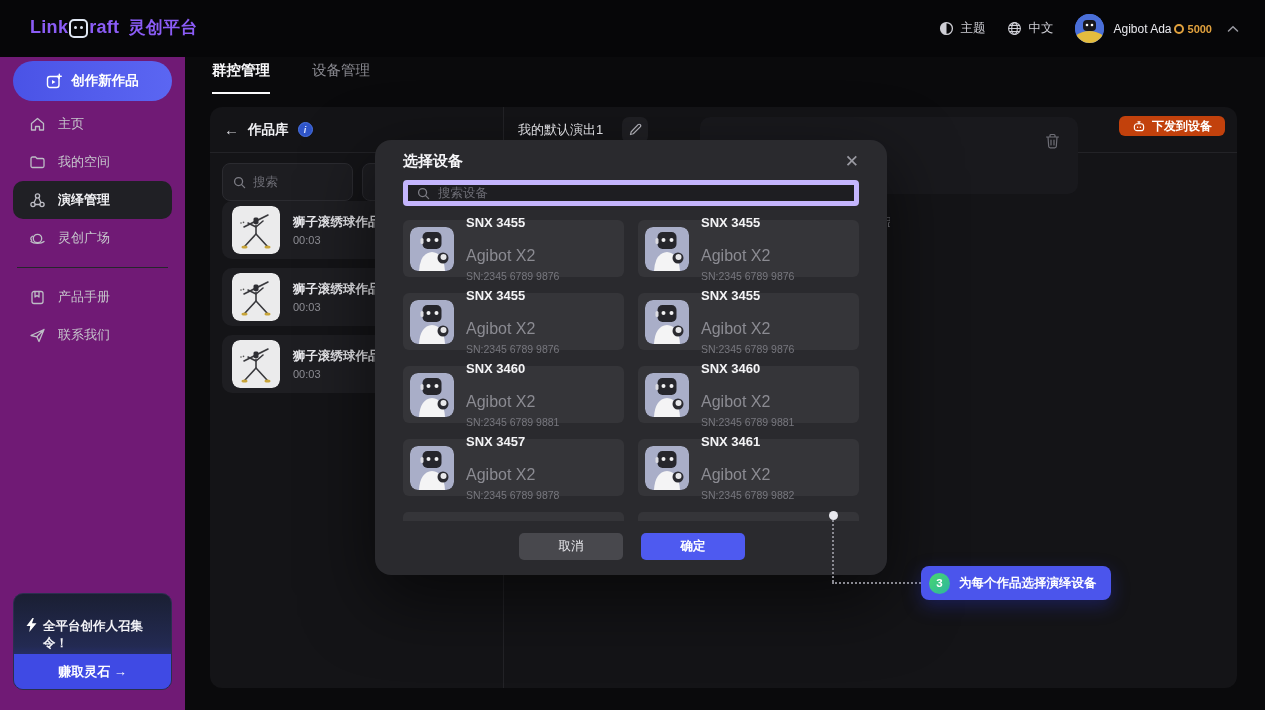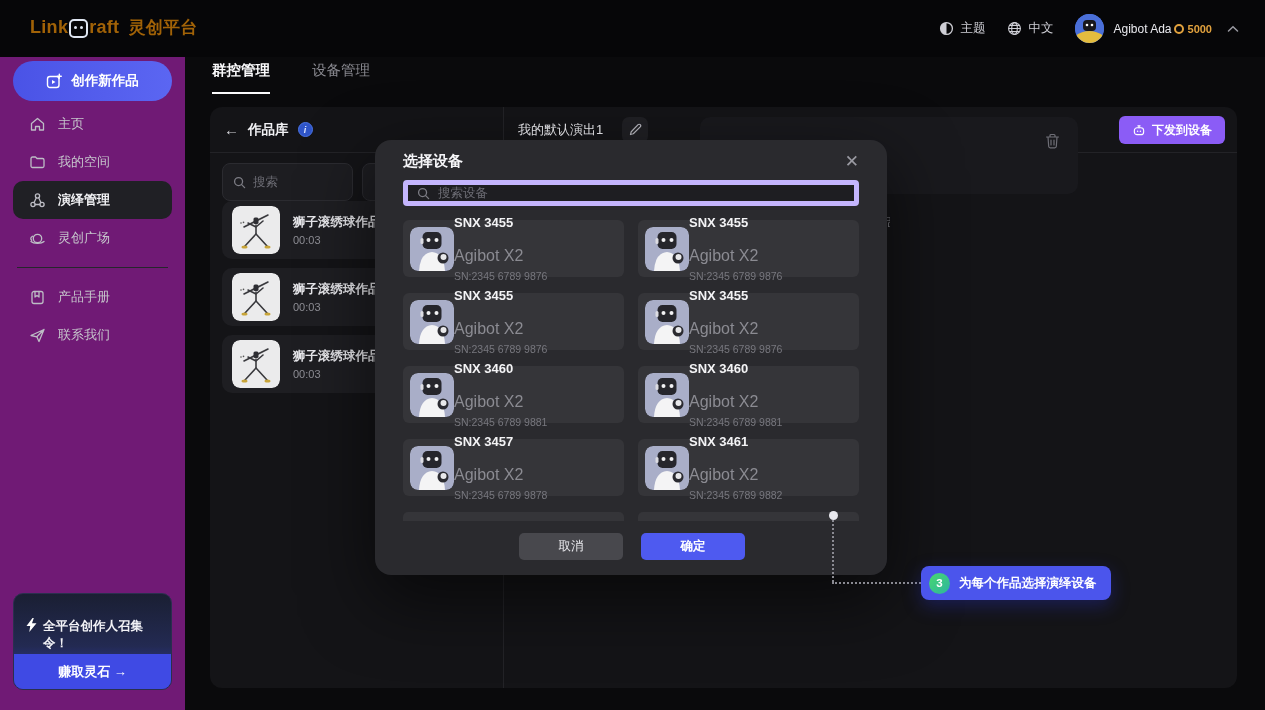--- a/index.html
+++ b/index.html
@@ -2,21 +2,21 @@
 <html><head>
 <meta charset="utf-8">
 <style>
   * { margin:0; padding:0; box-sizing:border-box; }
   html,body { width:1265px; height:710px; }
   body { background:#0a0a0c; font-family:"Liberation Sans", sans-serif; overflow:hidden; -webkit-font-smoothing:antialiased; }
   .app { position:relative; width:1265px; height:710px; background:#0a0a0c; overflow:hidden; }
 
   
   .topbar { position:absolute; left:0; top:0; width:1265px; height:57px; background:#060608; z-index:3; }
-  .logo { position:absolute; left:30px; top:16px; display:flex; align-items:center; color:#a16207; font-size:18px; font-weight:bold; letter-spacing:.3px; }
+  .logo { position:absolute; left:30px; top:16px; display:flex; align-items:center; color:#8b5cf6; font-size:18px; font-weight:bold; letter-spacing:.3px; }
   .logo-icon { display:inline-flex; width:19px; height:19px; border-radius:5px; border:2px solid #dfe6f2; margin:0 1px; position:relative; top:1px; }
   .logo-icon i { position:absolute; top:5px; width:3px; height:3px; background:#dfe6f2; border-radius:50%; }
   .logo-icon i.l { left:3px; } .logo-icon i.r { right:3px; }
   .logo .cn { margin-left:9px; font-size:17px; }
   .topbar-right { position:absolute; right:26px; top:0; height:57px; display:flex; align-items:center; gap:22px; }
   .tb-item { display:flex; align-items:center; gap:6px; color:#cfcfd6; font-size:12.5px; cursor:pointer; }
   .user-chip { display:flex; align-items:center; gap:9px; }
   .avatar { width:29px; height:29px; border-radius:50%; overflow:hidden; background:#4a6fd8; }
   .user-meta { display:flex; flex-direction:row; gap:2px; }
   .user-name { color:#e9e9ee; font-size:12px; }
@@ -67,36 +67,36 @@
   .works { position:absolute; left:12px; top:94px; width:270px; display:flex; flex-direction:column; gap:9px; }
   .work-card { height:58px; background:#1e1e22; border-radius:10px; display:flex; align-items:center; gap:13px; padding:0 10px; cursor:pointer; }
   .thumb { width:48px; height:48px; border-radius:8px; overflow:hidden; flex:0 0 48px; }
   .work-title { color:#e6e6ea; font-size:12.5px; font-weight:bold; }
   .work-dur { color:#8e8e95; font-size:11px; margin-top:3px; }
 
   .right-col { position:absolute; left:294px; top:0; right:0; bottom:0; }
   .stage-title { color:#f0f0f4; font-size:13px; }
   .edit-btn { width:26px; height:26px; border-radius:7px; background:#202024; display:flex; align-items:center; justify-content:center;
     margin-left:10px; cursor:pointer; }
-  .deploy-btn { position:absolute; right:12px; top:9px; height:28px; padding:0 13px; border-radius:6px; background:#8b5cf6;
+  .deploy-btn { position:absolute; right:12px; top:9px; height:20px; padding:0 13px; border-radius:6px; background:#c2410c;
     color:#fff; font-size:12px; font-weight:bold; display:flex; align-items:center; gap:6px; cursor:pointer; }
   .trash-card { position:absolute; left:196px; top:10px; width:378px; height:77px; background:#19191d; border-radius:10px; }
   .trash-icon { position:absolute; right:18px; top:16px; cursor:pointer; }
   .clipped-glyph { position:absolute; left:378px; top:108px; width:8px; height:12px; overflow:hidden; color:#8e8e95; font-size:11px; }
 
   
   .modal { position:absolute; left:375px; top:140px; width:512px; height:435px; background:#2a2a2e; border-radius:16px;
     box-shadow:0 24px 70px rgba(0,0,0,.6); z-index:5; }
   .modal-title { position:absolute; left:28px; top:12px; color:#f5f5f8; font-size:15px; font-weight:bold; }
   .modal-close { position:absolute; right:24px; top:9px; color:#9a9aa2; font-size:17px; cursor:pointer; padding:2px 4px; }
   .modal-search { position:absolute; left:28px; top:40px; width:456px; height:26px; background:#1e1e22; border:5px solid #c4b5fd;
     border-radius:4px; display:flex; align-items:center; gap:8px; padding:0 9px; }
   .dev-grid { position:absolute; left:28px; top:80px; width:456px; display:grid; grid-template-columns:221px 221px;
     column-gap:14px; row-gap:16px; }
-  .dev-card { height:57px; background:#353539; border-radius:6px; display:flex; align-items:center; gap:0; padding:0 7px; cursor:pointer; }
+  .dev-card { height:57px; background:#353539; border-radius:6px; display:flex; align-items:center; gap:12px; padding:0 7px; cursor:pointer; }
   .dev-avatar { width:44px; height:44px; border-radius:8px; overflow:hidden; flex:0 0 44px; }
   .dev-name { color:#f3f3f5; font-size:13px; font-weight:bold; }
   .dev-model { color:#8b8b92; font-size:16px; margin-top:17px; }
   .dev-sn { color:#77777e; font-size:10.5px; margin-top:5px; }
   .dev-partial { position:absolute; top:372px; width:221px; height:9px; background:#353539; border-radius:5px 5px 0 0; cursor:pointer; }
   .modal-btn { position:absolute; top:393px; width:104px; height:27px; border-radius:5px; font-size:12.5px;
     display:flex; align-items:center; justify-content:center; cursor:pointer; }
   .btn-cancel { left:144px; background:#48484d; color:#ececf0; }
   .btn-confirm { left:266px; background:#4e5af0; color:#fff; font-weight:bold; }
 

